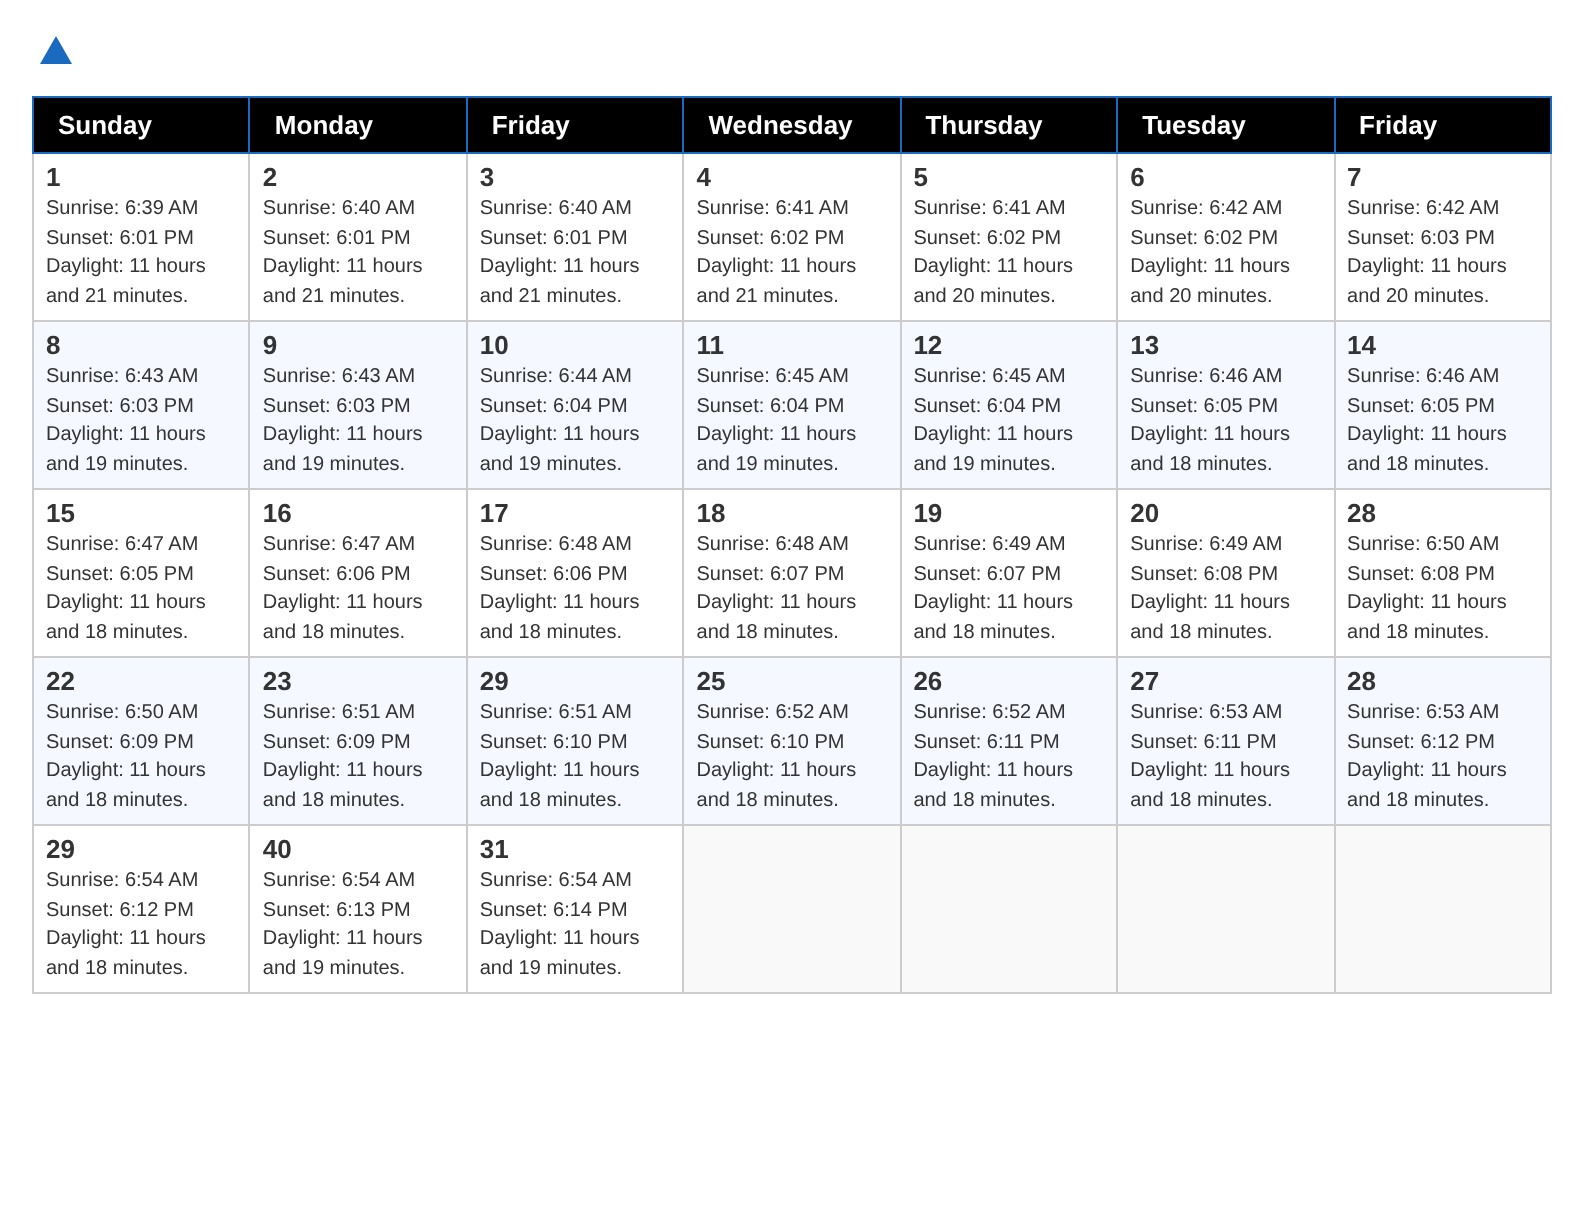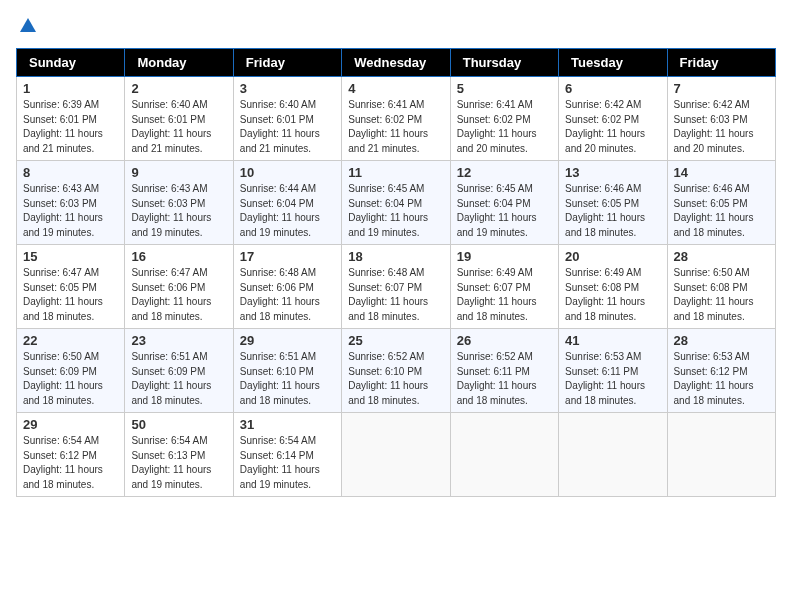--- a/index.html
+++ b/index.html
@@ -334,21 +334,21 @@
       </td>
         <td>
         <span class="day-num">26</span>
         <div class="day-info">
           Sunrise: 6:52 AM<br>
           Sunset: 6:11 PM<br>
           Daylight: 11 hours and 18 minutes.
         </div>
       </td>
         <td>
-        <span class="day-num">41</span>
+        <span class="day-num">27</span>
         <div class="day-info">
           Sunrise: 6:53 AM<br>
           Sunset: 6:11 PM<br>
           Daylight: 11 hours and 18 minutes.
         </div>
       </td>
         <td>
         <span class="day-num">28</span>
         <div class="day-info">
           Sunrise: 6:53 AM<br>
@@ -360,21 +360,21 @@
       <tr>
         <td>
         <span class="day-num">29</span>
         <div class="day-info">
           Sunrise: 6:54 AM<br>
           Sunset: 6:12 PM<br>
           Daylight: 11 hours and 18 minutes.
         </div>
       </td>
         <td>
-        <span class="day-num">50</span>
+        <span class="day-num">40</span>
         <div class="day-info">
           Sunrise: 6:54 AM<br>
           Sunset: 6:13 PM<br>
           Daylight: 11 hours and 19 minutes.
         </div>
       </td>
         <td>
         <span class="day-num">31</span>
         <div class="day-info">
           Sunrise: 6:54 AM<br>

